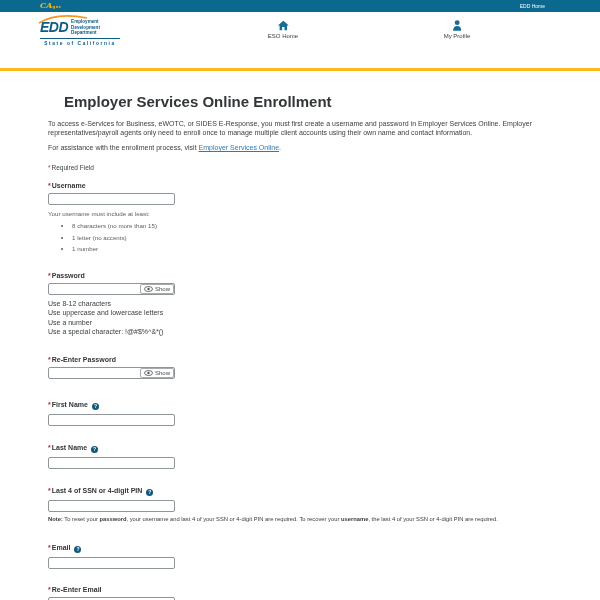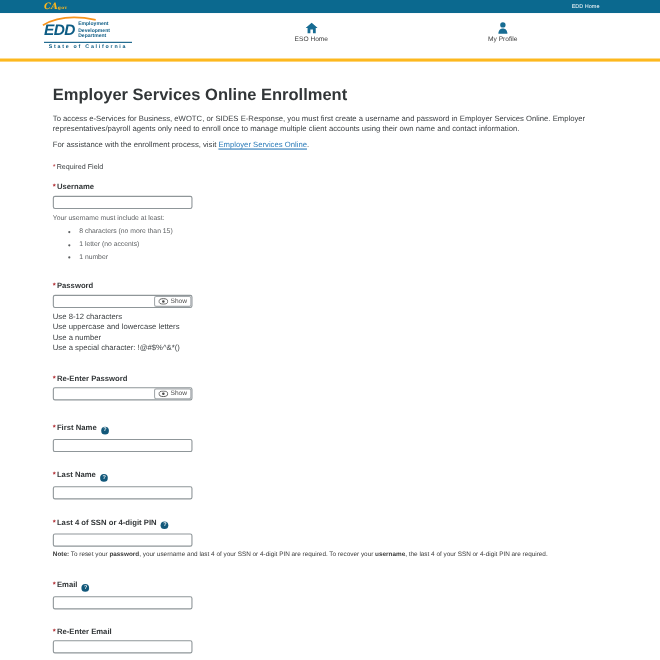--- a/index.html
+++ b/index.html
@@ -13,40 +13,40 @@
   .topbar {
     height:12px; background:#0b698f; display:flex; align-items:center;
     justify-content:space-between; padding:0 55px 0 40px;
   }
   .brand { color:#fdb81e; font-family:"DejaVu Serif",serif; font-style:italic;
     font-weight:bold; font-size:8px; line-height:10px; cursor:pointer; }
   .brand .gov { font-size:4px; font-style:normal; letter-spacing:0.3px; }
   .topbar-link { color:#ffffff; font-size:5px; text-decoration:none; cursor:pointer; }
 
   
-  .header { height:41px; position:relative; background:#fff; }
+  .header { height:56px; position:relative; background:#fff; }
   .eddlogo { position:absolute; left:40px; top:7px; cursor:pointer; }
   .edd-row { display:flex; align-items:center; gap:3px; position:relative; }
   .swoosh { position:absolute; left:-3px; top:-5px; }
   .edd-acronym { font-size:14px; font-weight:bold; font-style:italic;
     color:#0d5c84; line-height:13px; letter-spacing:-0.5px; }
   .edd-lines { font-size:4.6px; font-weight:bold; color:#0d5c84; line-height:1.25; }
   .edd-state { margin-top:2px; border-top:1px solid #0d5c84; font-size:4.8px;
     font-weight:bold; color:#0d5c84; letter-spacing:1.6px; padding-top:1.5px;
     text-align:center; width:80px; }
   .nav-item { position:absolute; top:8px; text-align:center; cursor:pointer; }
   .nav-eso { left:283px; transform:translateX(-50%); }
   .nav-profile { left:457px; transform:translateX(-50%); }
   .nav-icon { display:block; height:11px; }
   .nav-label { font-size:6px; color:#3b3b3b; margin-top:2px; white-space:nowrap; }
   .gold-rule { height:3px; background:#fdb81e; }
 
   
   .main { padding:22px 48px 0 48px; }
-  .page-title { font-size:15px; font-weight:bold; color:#323638; margin:0 0 9px 0; }
+  .page-title { font-size:15px; font-weight:bold; color:#323638; margin:0 0 9px 16px; }
   .intro { font-size:7px; line-height:9px; margin:0 0 7px 0; max-width:506px; }
   .assistance { font-size:7px; margin:0 0 13px 0; }
   .link { color:#2b7bb9; text-decoration:underline; cursor:pointer; }
   .required-field { font-size:6.5px; margin-bottom:11px; }
   .req { color:#b02a30; margin-right:1px; }
 
   .group { margin-bottom:19px; }
   .flabel { font-size:7px; font-weight:bold; color:#323638; }
   .tinput {
     display:block; margin-top:4px; width:127px; height:12px;

